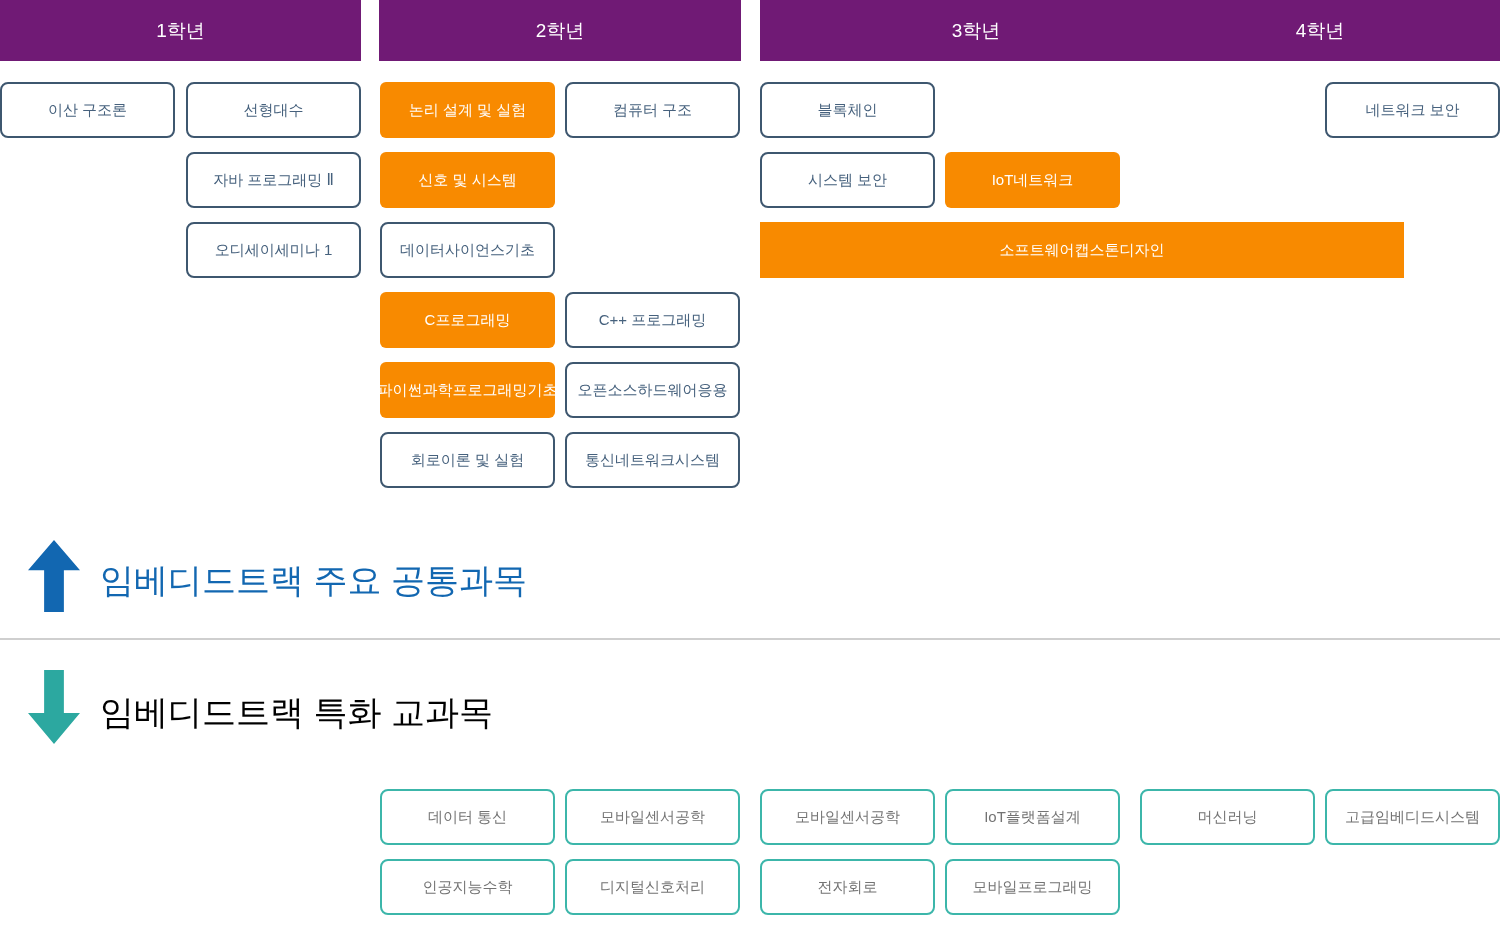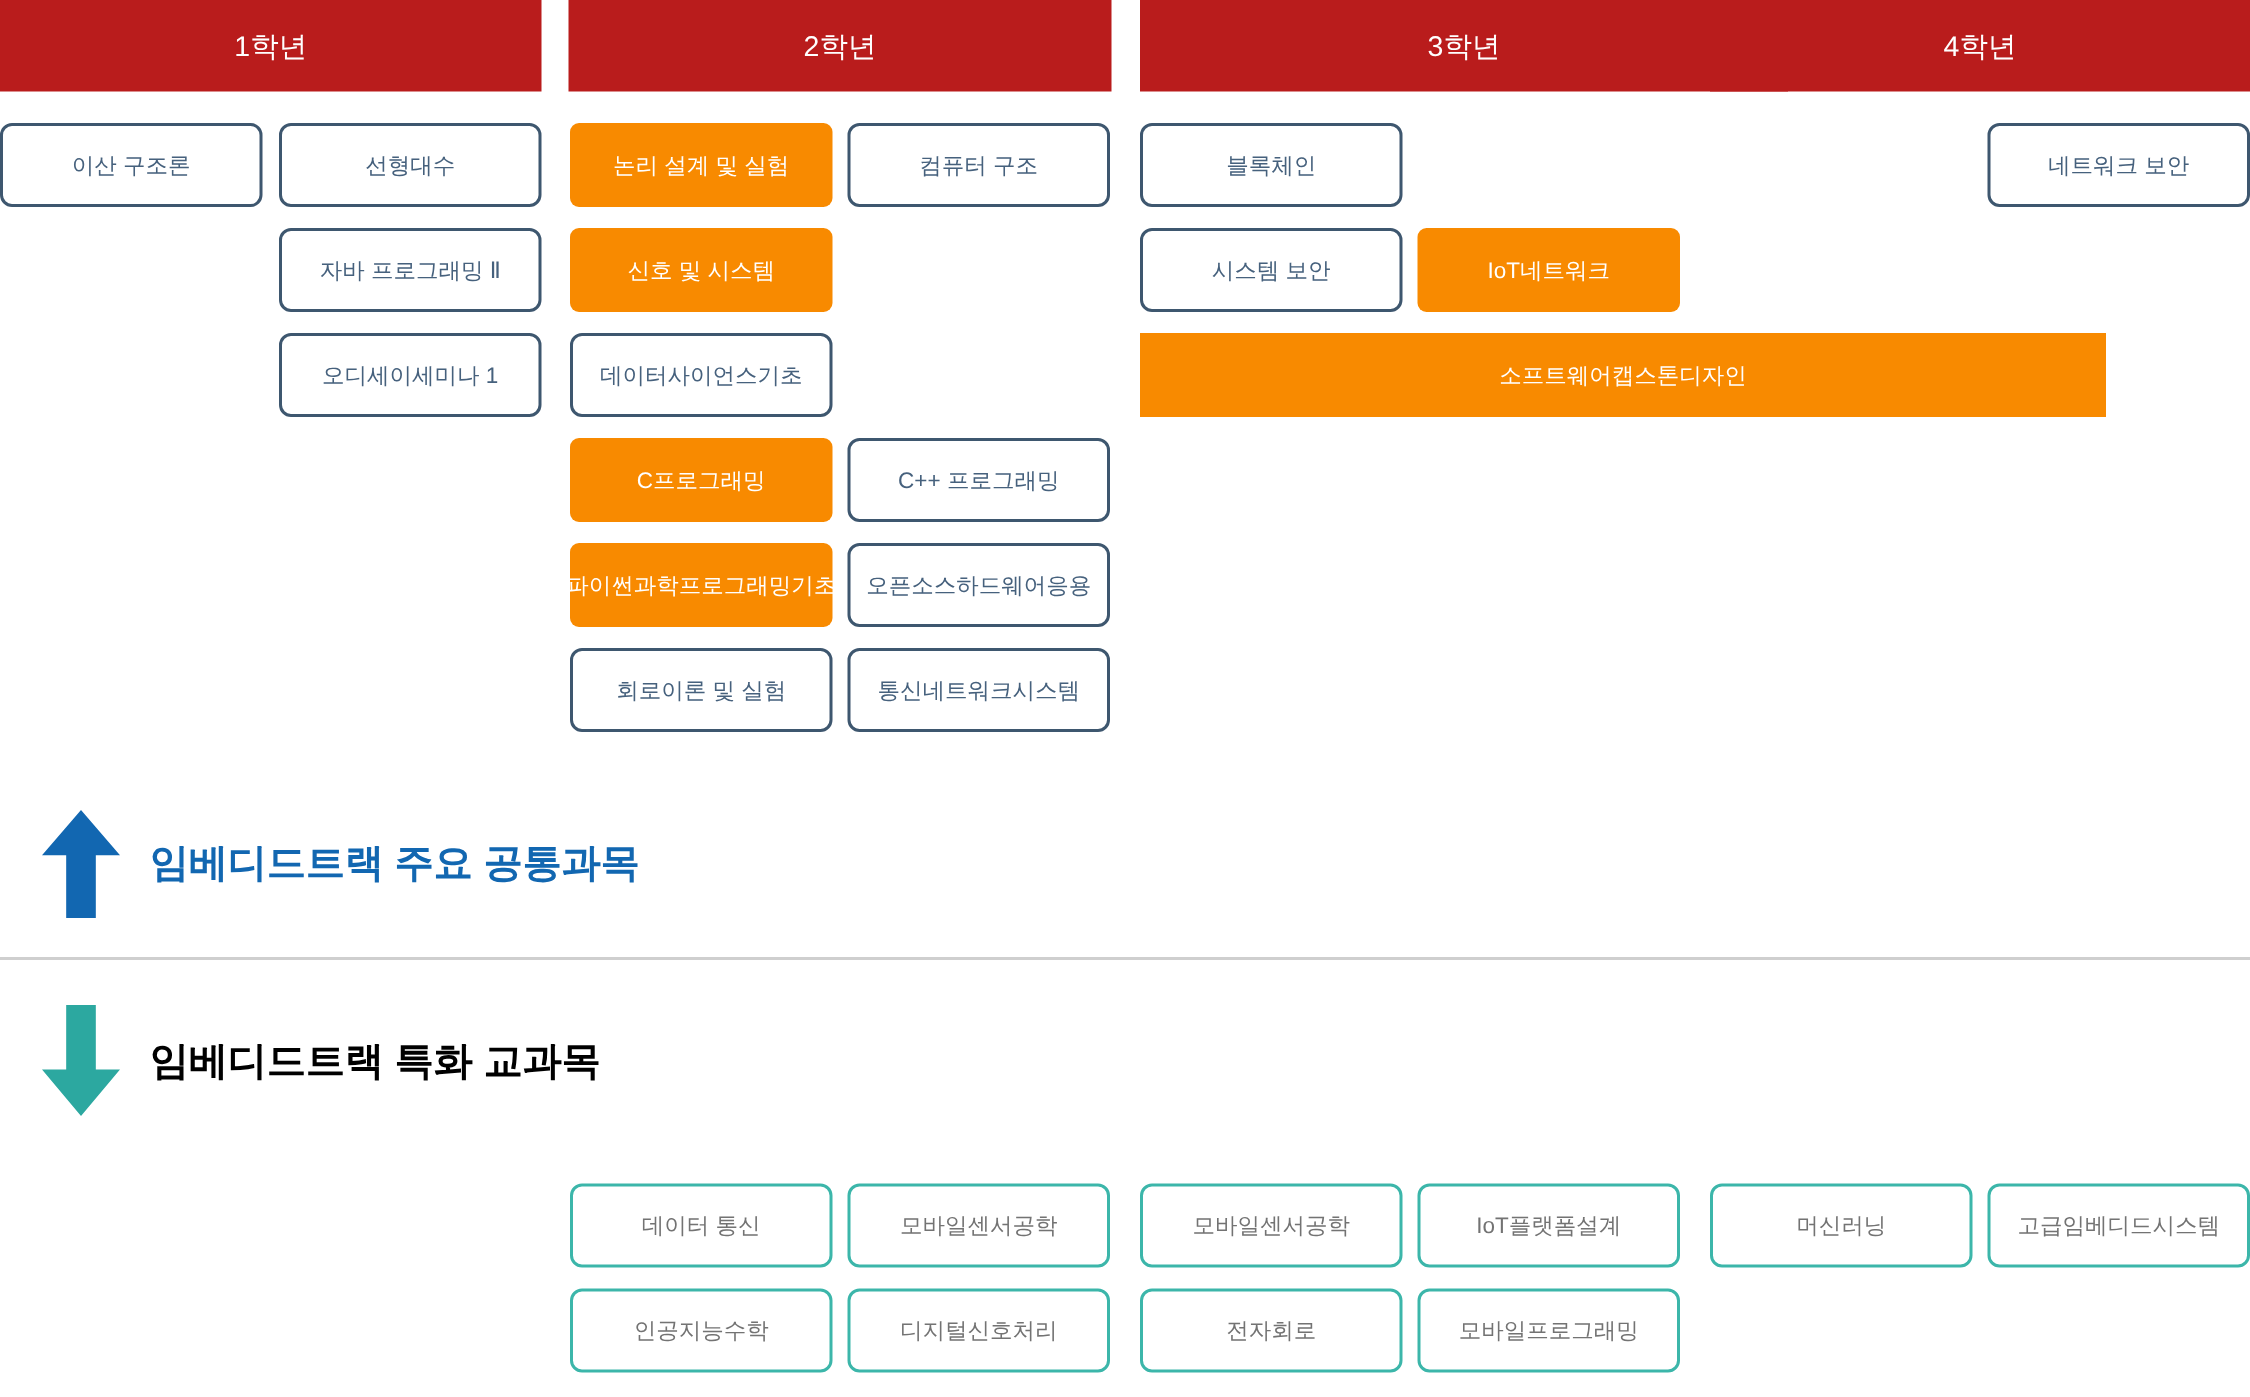--- a/index.html
+++ b/index.html
@@ -1,36 +1,36 @@
 <!DOCTYPE html>
 <html><head>
 <meta charset="utf-8">
 <style>
   html,body{margin:0;padding:0;background:#ffffff;}
   body{font-family:"Liberation Sans","DejaVu Sans",sans-serif;}
   .canvas{position:relative;width:1500px;height:931px;background:#ffffff;overflow:hidden;}
 
-  .hdr{position:absolute;top:0;height:61px;background:#b91c1c;color:#ffffff;
+  .hdr{position:absolute;top:0;height:61px;background:#701a75;color:#ffffff;
        font-size:19px;font-weight:500;display:flex;align-items:center;justify-content:center;}
 
   .box{position:absolute;height:56px;width:175px;box-sizing:border-box;
        display:flex;align-items:center;justify-content:center;
        font-size:15px;white-space:nowrap;border-radius:8px;text-align:center;}
   .box.white{background:#ffffff;border:2px solid #3E576F;color:#46617D;}
   .box.orange{background:#F88A00;color:#ffffff;border-radius:6px;}
   .box.capstone{width:644px;border-radius:0;}
   .box.teal{background:#ffffff;border:2px solid #3CB6AA;color:#737373;}
 
   .arrow{position:absolute;width:52px;}
   .arrow-up{height:72px;background:#1267B1;
       clip-path:polygon(50% 0,100% 42%,69% 42%,69% 100%,31% 100%,31% 42%,0 42%);}
   .arrow-down{height:74px;background:#2CA8A0;
       clip-path:polygon(50% 100%,100% 58%,69% 58%,69% 0,31% 0,31% 58%,0 58%);}
 
-  .legend-label{position:absolute;left:100px;font-size:26px;font-weight:bold;white-space:nowrap;}
+  .legend-label{position:absolute;left:100px;font-size:34px;font-weight:normal;white-space:nowrap;}
   .legend-common{top:558px;color:#1267B1;}
   .legend-special{top:690px;color:#000000;}
 
   .divider{position:absolute;left:0;top:638px;width:1500px;height:2px;background:#CFCFCF;}
 </style>
 </head>
 <body>
 
 <div class="canvas">
 

